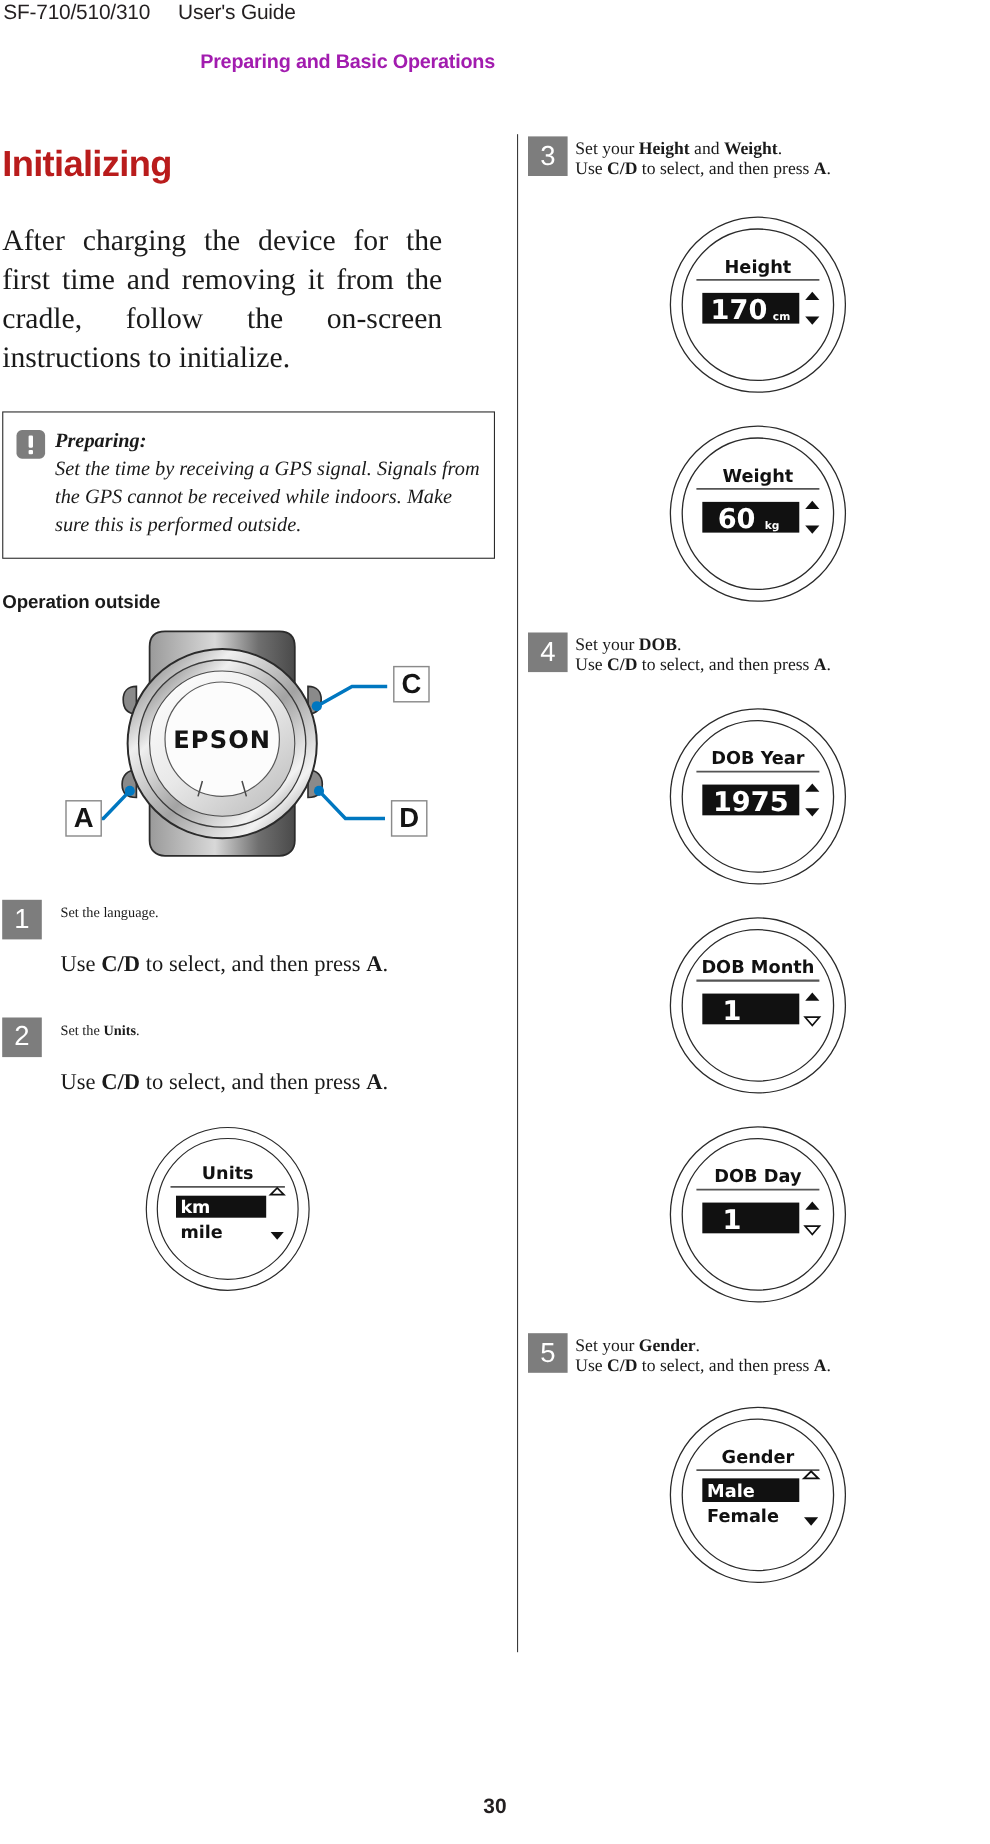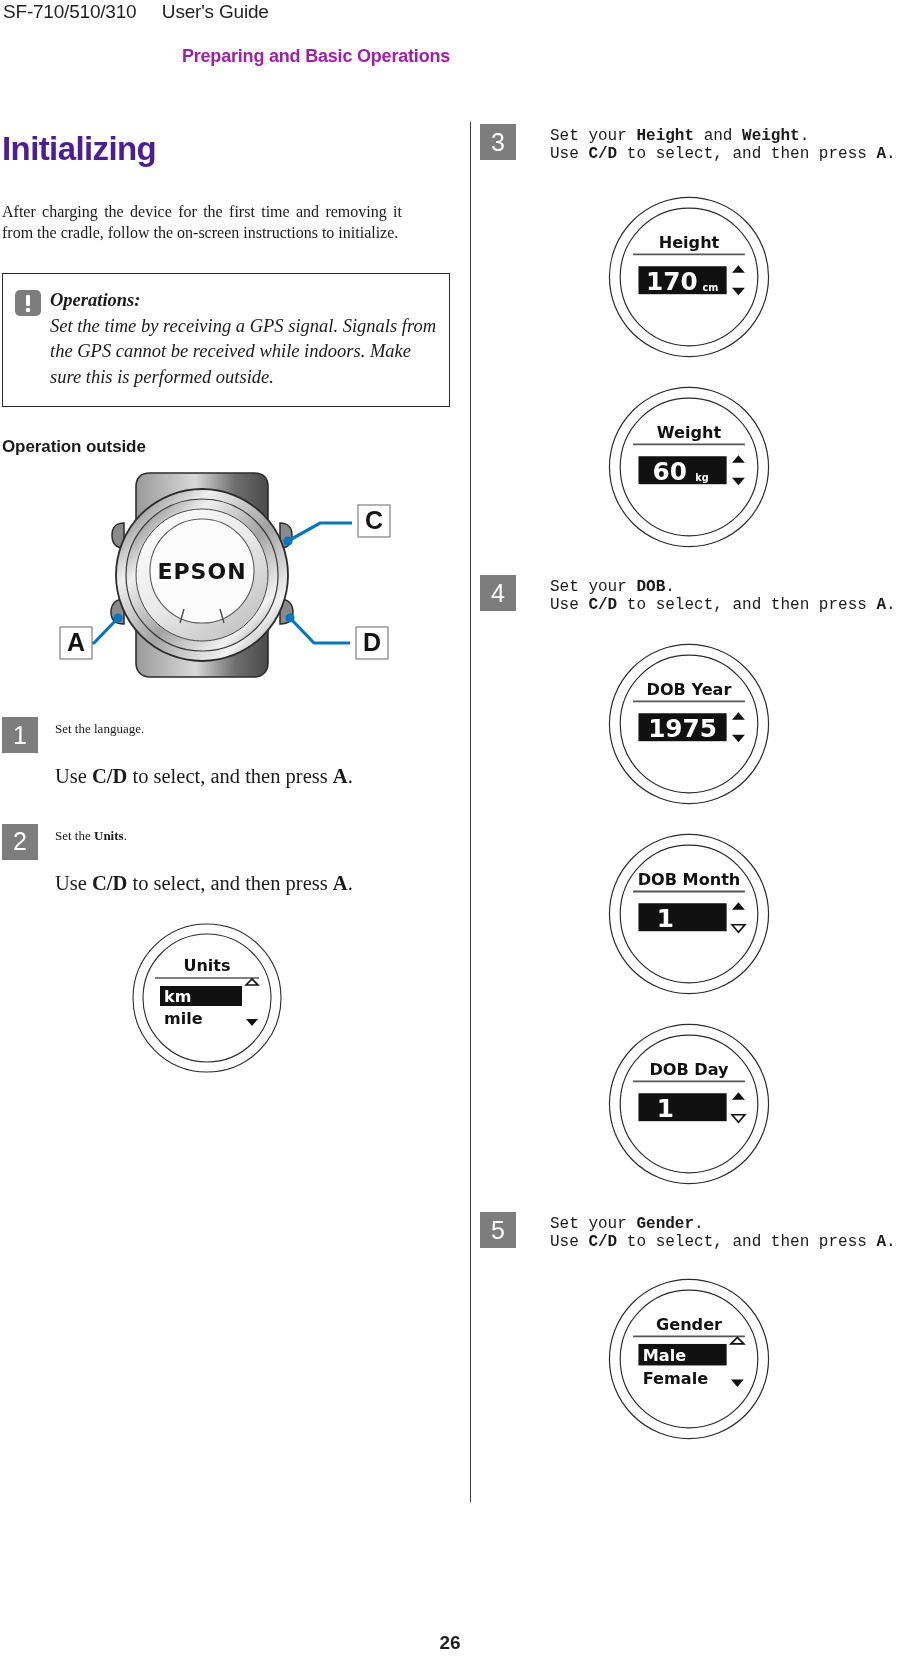--- a/index.html
+++ b/index.html
@@ -41,25 +41,25 @@
 
   .col-divider {
     position: absolute; left: 470px; top: 122px;
     width: 1px; height: 1380px; background: #3a3a3a;
   }
 
   
   h1.title {
     font-family: "Liberation Sans", sans-serif;
     font-size: 33px; font-weight: 700; letter-spacing: -0.6px;
-    color: #4c1d95;
+    color: #b91c1c;
     margin: 12px 0 0 0; line-height: 1.05;
   }
   p.body {
-    font-size: 16px; line-height: 1.33;
+    font-size: 27px; line-height: 1.33;
     margin-top: 34px;
     text-align: justify;
     text-justify: inter-word;
   }
   h2.subhead {
     font-family: "Liberation Sans", sans-serif;
     font-size: 17px; font-weight: 700; letter-spacing: -0.1px;
     margin-top: 30px;
   }
 
@@ -99,21 +99,21 @@
     font-family: "Liberation Sans", sans-serif;
     font-size: 25px; font-weight: 400;
     display: flex; align-items: center; justify-content: center;
     line-height: 1;
   }
   .step-text { margin-left: 17px; padding-top: 4px; }
   .step-text .lead { font-size: 13px; line-height: 1.3; }
   .step-text .sub  { font-size: 20.5px; line-height: 1.3; margin-top: 25px; }
   b { font-weight: 700; }
 
-  .right-step-text { margin-left: 34px; padding-top: 3px; font-family: Liberation Mono, monospace; }
+  .right-step-text { margin-left: 7px; padding-top: 3px; }
 
   
   .watch-fig { position: relative; width: 400px; height: 212px; margin-top: 14px; }
 
   
   .lcd-wrap { display: flex; justify-content: center; margin-top: 22px; }
   .lcd-wrap.left-ind { padding-left: 10px; }
   svg.lcd { display: block; }
   .lcd-txt {
     font-family: "DejaVu Sans", sans-serif;
@@ -148,21 +148,21 @@
 
   <div class="col col-left">
 
     <h1 class="title">Initializing</h1>
 
     <p class="body">After charging the device for the first time and removing it from the cradle, follow the on-screen instructions to initialize.</p>
 
     <div class="notebox">
       <div class="note-icon"></div>
       <div class="note-body">
-        <span class="note-title">Operations:</span><br>
+        <span class="note-title">Preparing:</span><br>
         <span>Set the time by receiving a GPS signal. Signals from the GPS cannot be received while indoors. Make sure this is performed outside.</span>
       </div>
     </div>
 
     <h2 class="subhead">Operation outside</h2>
 
     <div class="watch-fig">
       <svg width="400" height="212" viewBox="0 0 400 212">
         <defs>
           <linearGradient id="bandG" x1="0" y1="0" x2="1" y2="0">
@@ -384,14 +384,14 @@
         <rect x="33" y="66" width="82" height="20" fill="#111111"></rect>
         <text class="lcd-txt-inv" x="37" y="82" text-anchor="start" font-size="15">Male</text>
         <text class="lcd-txt" x="37" y="103" text-anchor="start" font-size="15">Female</text>
         <path d="M119,66 l6,-6 l6,6 z" fill="none" stroke="#111" stroke-width="1.6"></path>
         <path d="M119,99 l6,7 l6,-7 z" fill="#111"></path>
       </svg>
     </div>
 
   </div>
 
-  <div class="pagenum">26</div>
+  <div class="pagenum">30</div>
 </div>
 
 </body></html>

